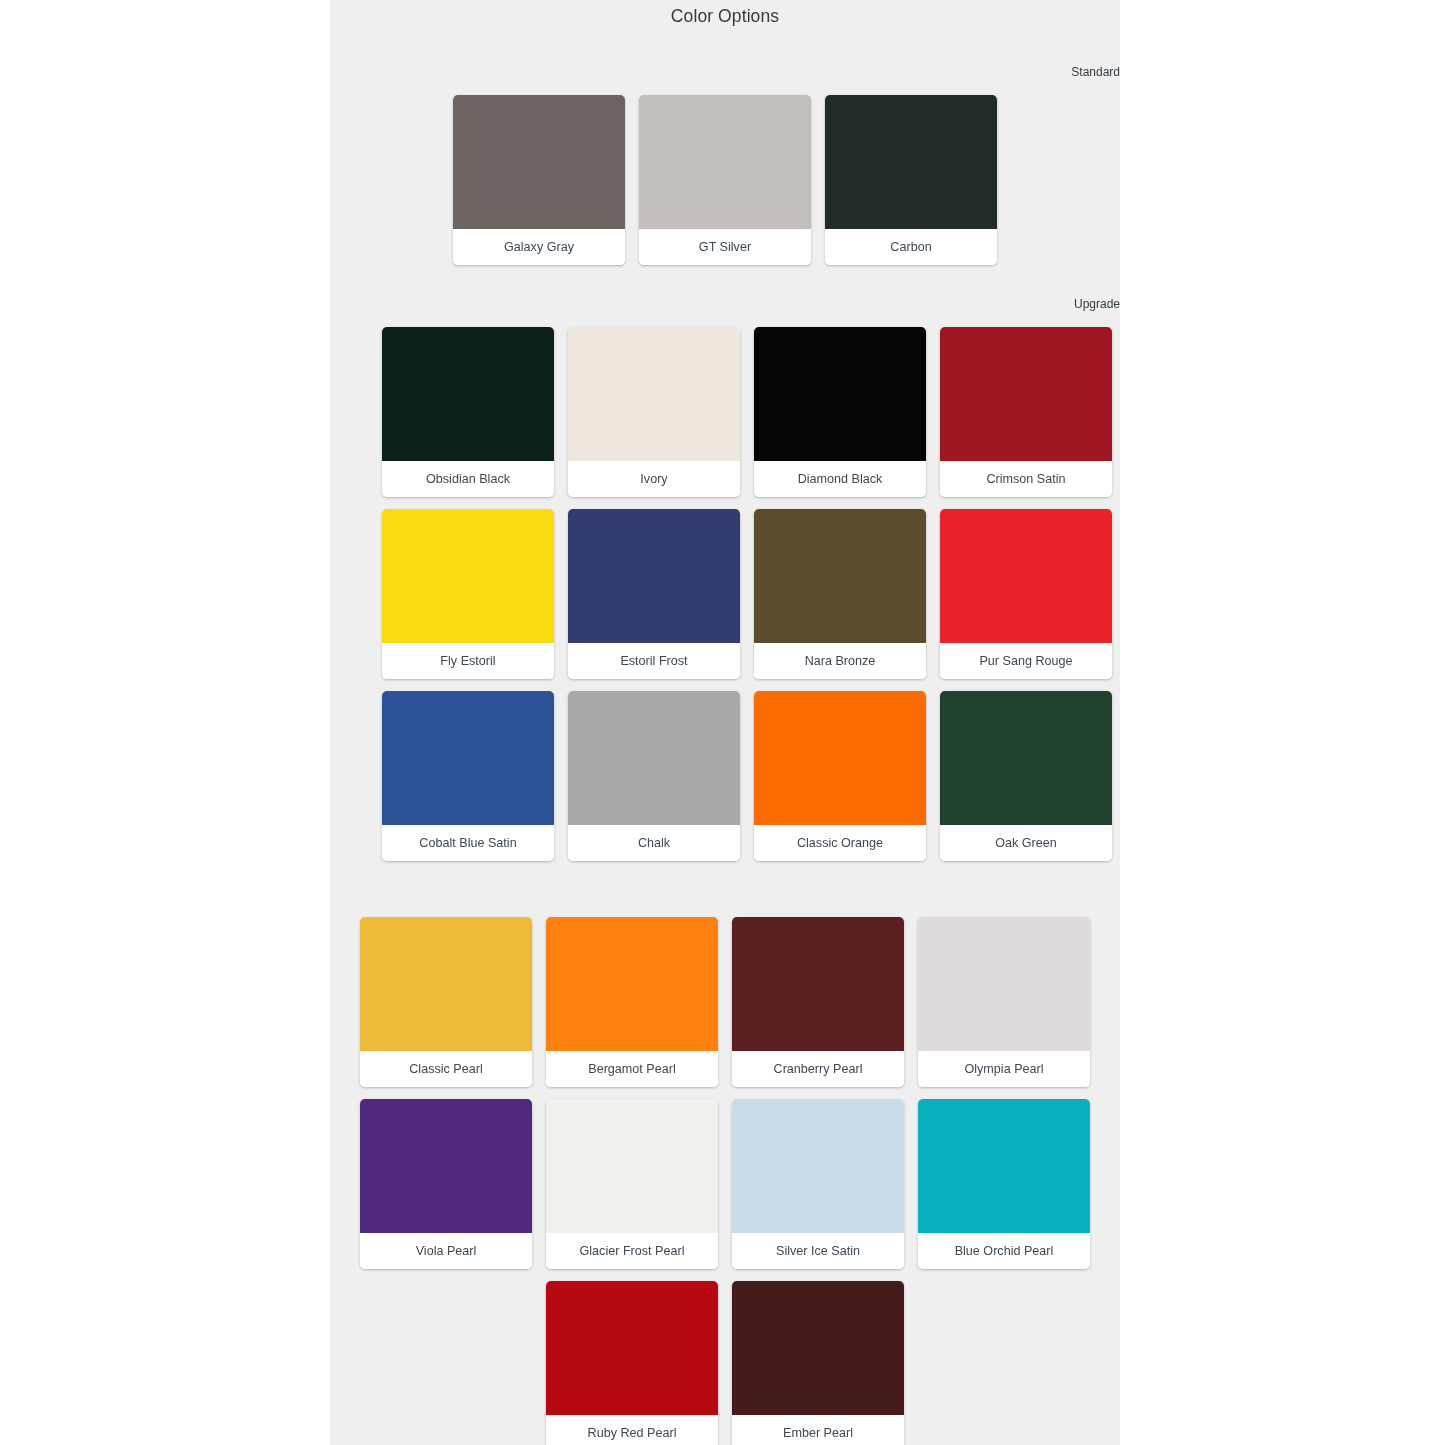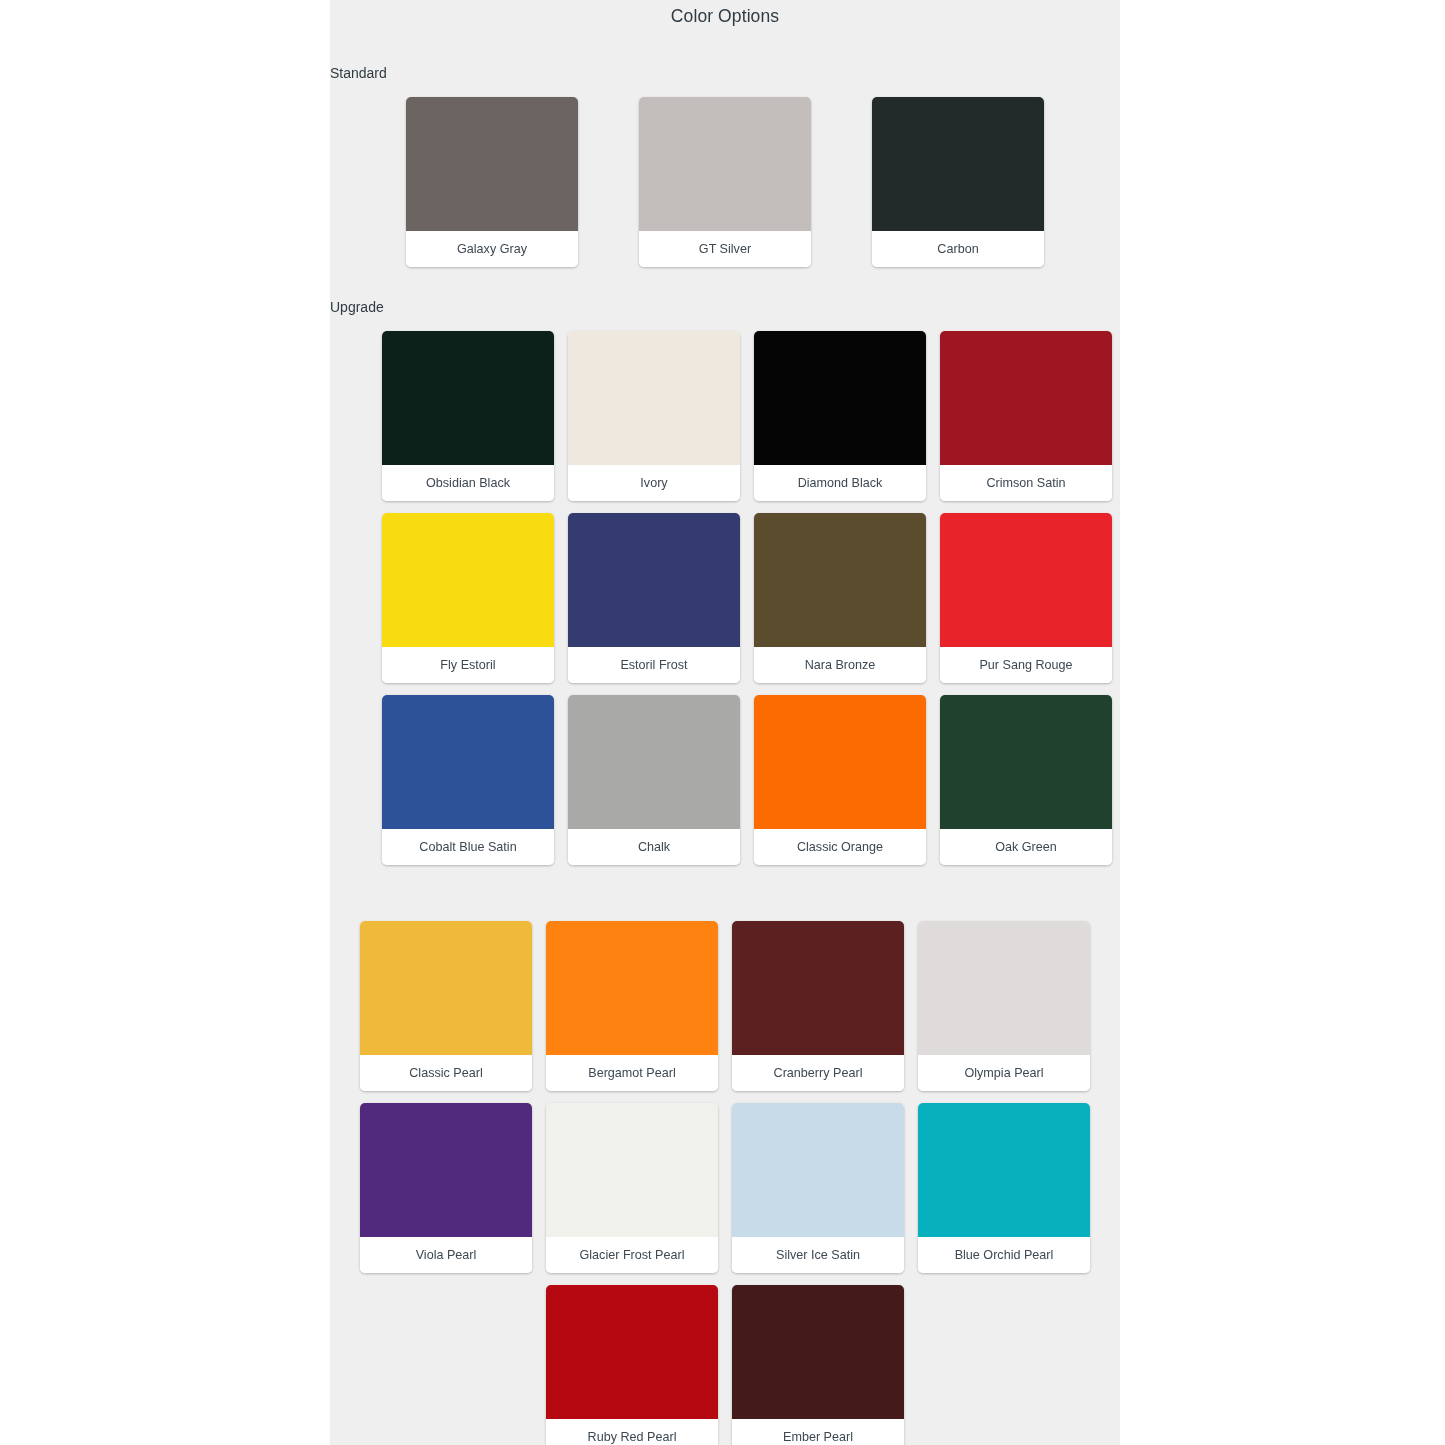--- a/index.html
+++ b/index.html
@@ -32,22 +32,22 @@
     font-size: 17.5px;
     color: #2f3b42;
     padding-top: 6px;
     letter-spacing: 0.1px;
     font-weight: 400;
   }
   .group {
     margin-top: 0;
   }
   .group-title {
-    text-align: left;
-    font-size: 14px;
+    text-align: right;
+    font-size: 12px;
     color: #2f3b42;
     font-weight: 400;
   }
   .grid {
     display: flex;
     flex-wrap: wrap;
     justify-content: center;
     align-items: flex-start;
   }
   .card {
@@ -69,21 +69,21 @@
     line-height: 36px;
     text-align: center;
     font-size: 12.6px;
     color: #3d4852;
     background: #ffffff;
     white-space: nowrap;
     overflow: hidden;
   }
   
   .sec-standard { padding-top: 38px; }
-  .sec-standard .grid { margin-top: 16px; gap: 47px; }
+  .sec-standard .grid { margin-top: 16px; }
   .sec-upgrade { padding-top: 20px; }
   .sec-upgrade .grid { margin-top: 16px; margin-left: 44px; }
   .sec-premium { padding-top: 28px; }
   .sec-premium .grid { margin-top: 16px; }
 </style>
 </head>
 <body>
 
 <div id="root">
   <div class="panel">

